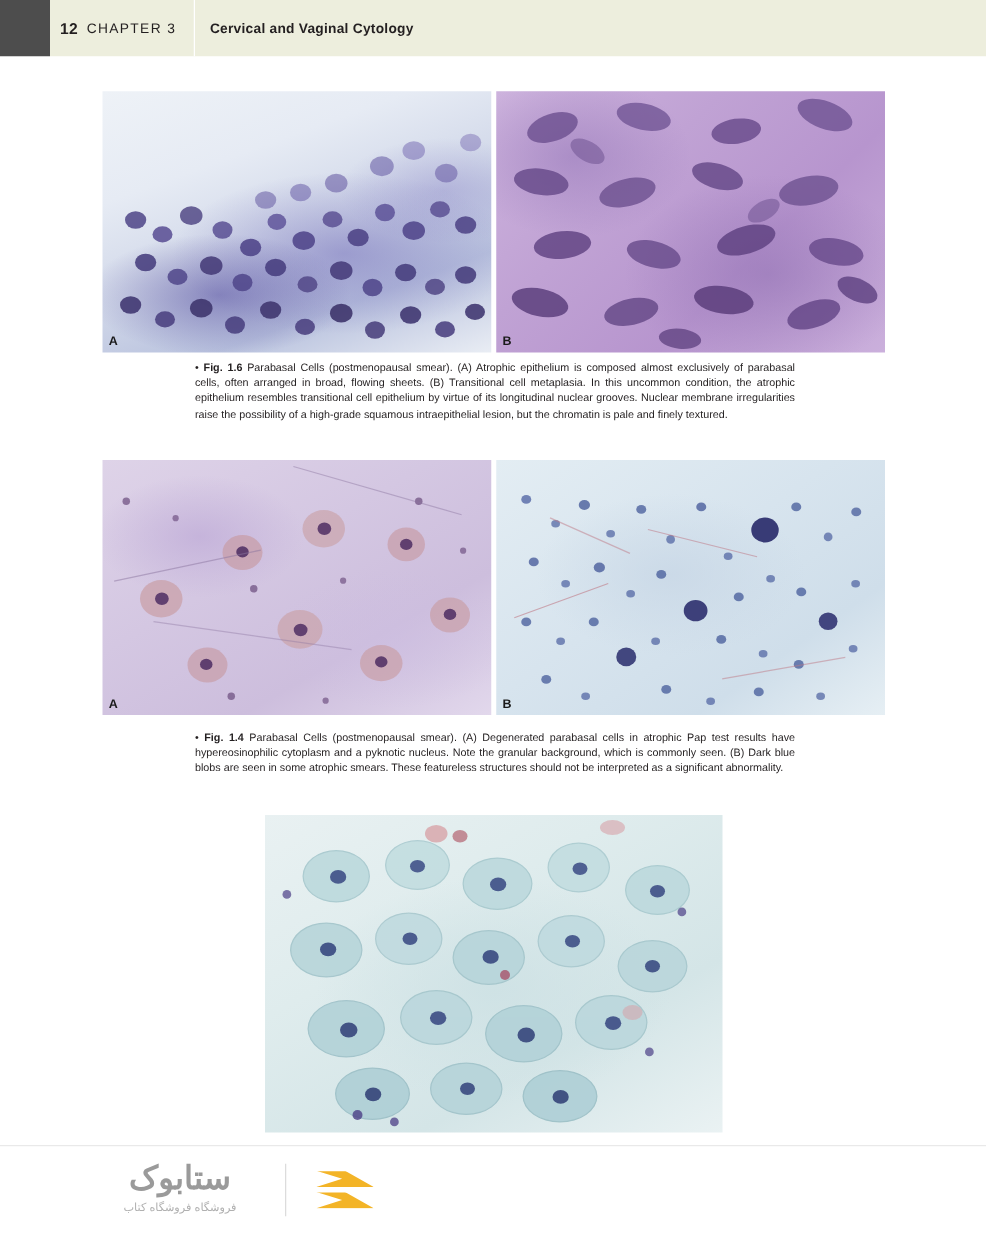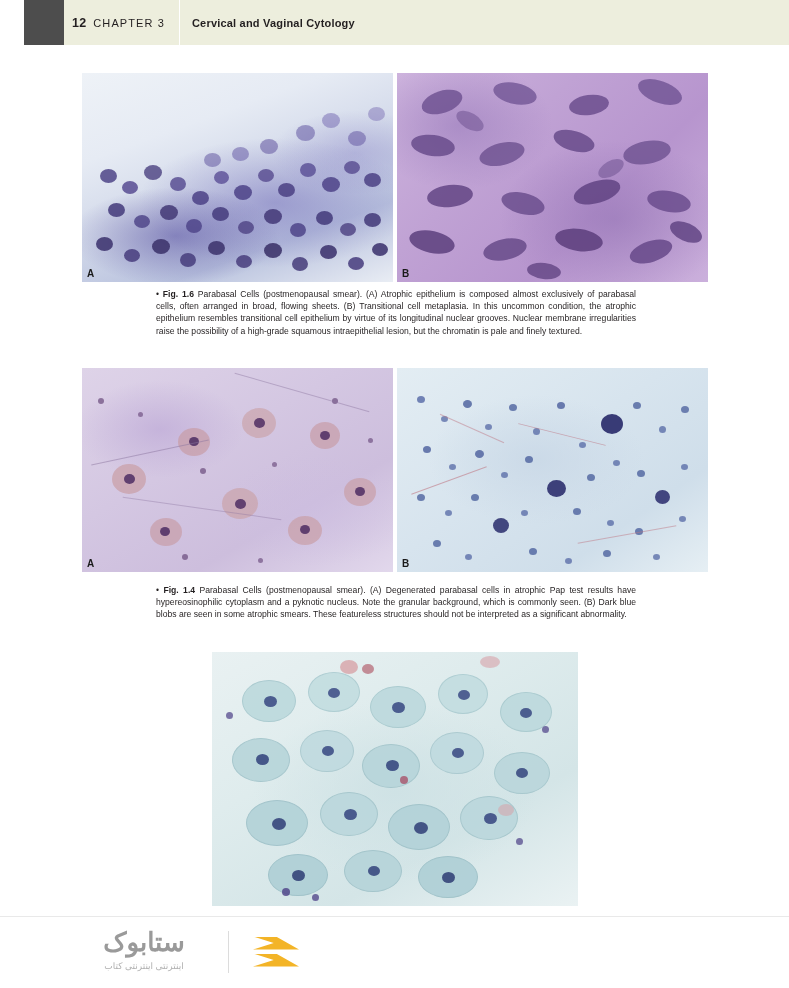--- a/index.html
+++ b/index.html
@@ -15,21 +15,20 @@
     background: #ffffff;
   }
 
   
   .header {
     position: absolute;
     top: 0; left: 0;
     width: 789px; height: 45px;
     display: flex;
     align-items: stretch;
-    padding-left: 24px;
   }
   .header-left {
     width: 40px;
     background: #4d4d4d;
   }
   .header-band {
     flex: 1;
     background: #edeedd;
     display: flex;
     align-items: center;
@@ -436,21 +435,21 @@
       <div class="cell" style="left:14px;top:60px;width:7px;height:7px;background:#4b3e86;opacity:.7;"></div>
       <div class="cell" style="left:330px;top:74px;width:7px;height:7px;background:#4b3e86;opacity:.7;"></div>
       <div class="cell" style="left:286px;top:152px;width:16px;height:12px;background:#d7a2a8;opacity:.55;"></div>
     </div>
   </div>
 
   <div class="footer">
     <div class="footer-inner">
       <div class="logo-fa">
         <div class="fa-main">ستابوک</div>
-        <div class="fa-sub">اینترنتی اینترنتی کتاب</div>
+        <div class="fa-sub">فروشگاه فروشگاه کتاب</div>
       </div>
       <div class="logo-sep"></div>
       <div class="chev-mark">
         <span class="c1"></span>
         <span class="c2"></span>
       </div>
     </div>
   </div>
 
 </div>

